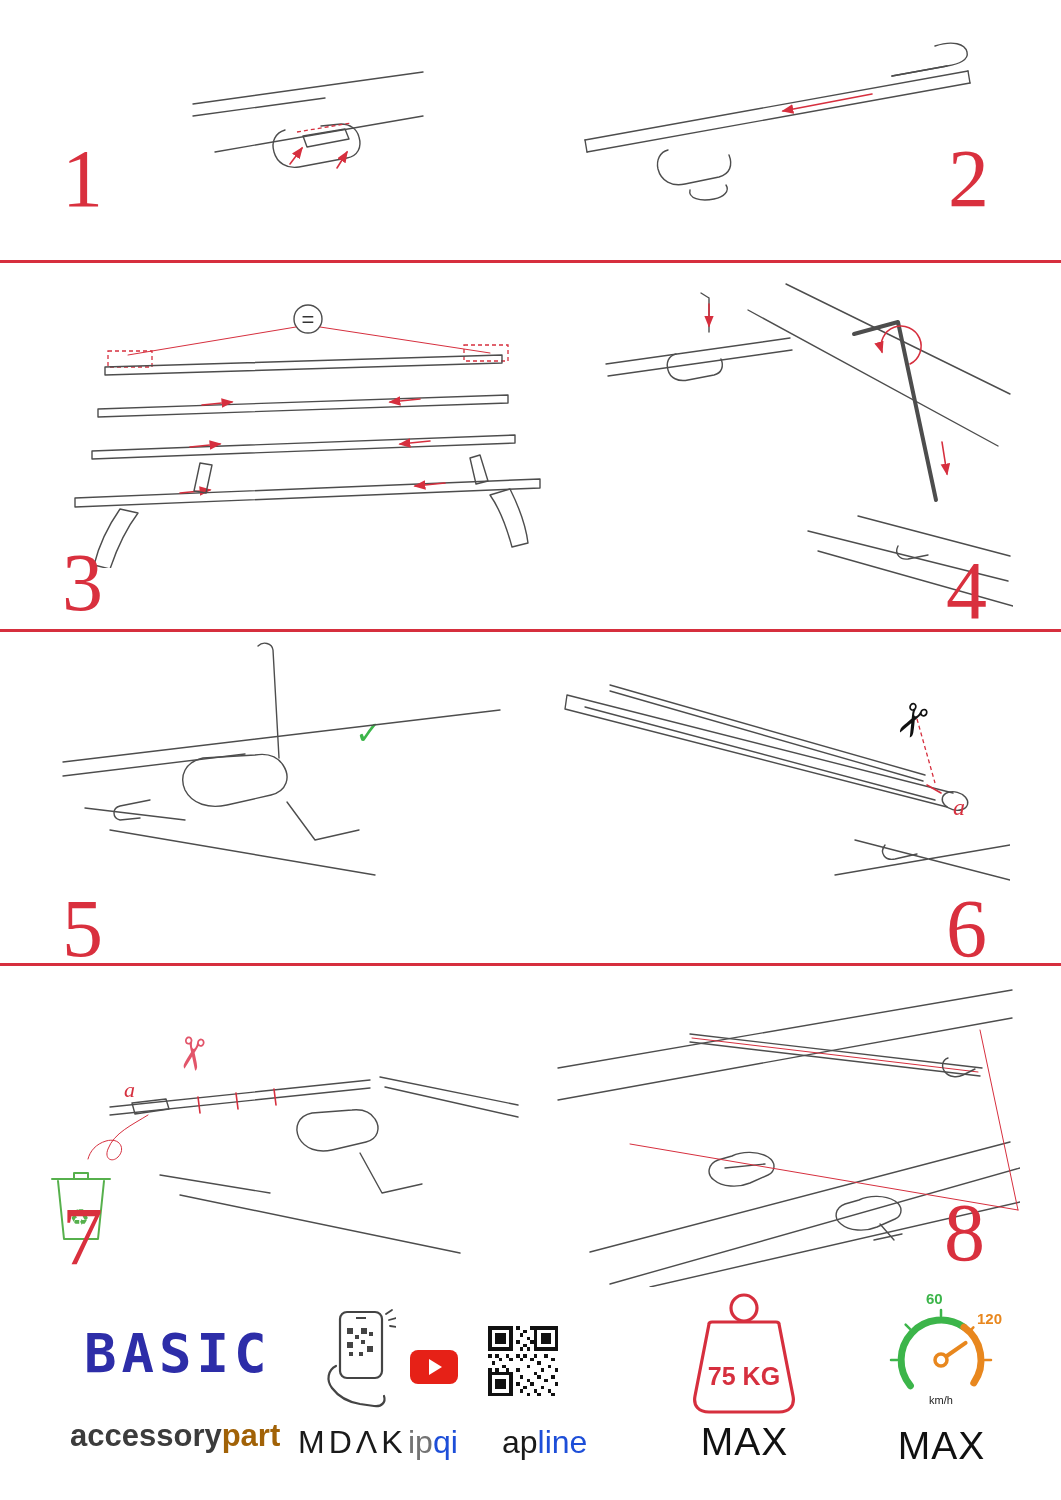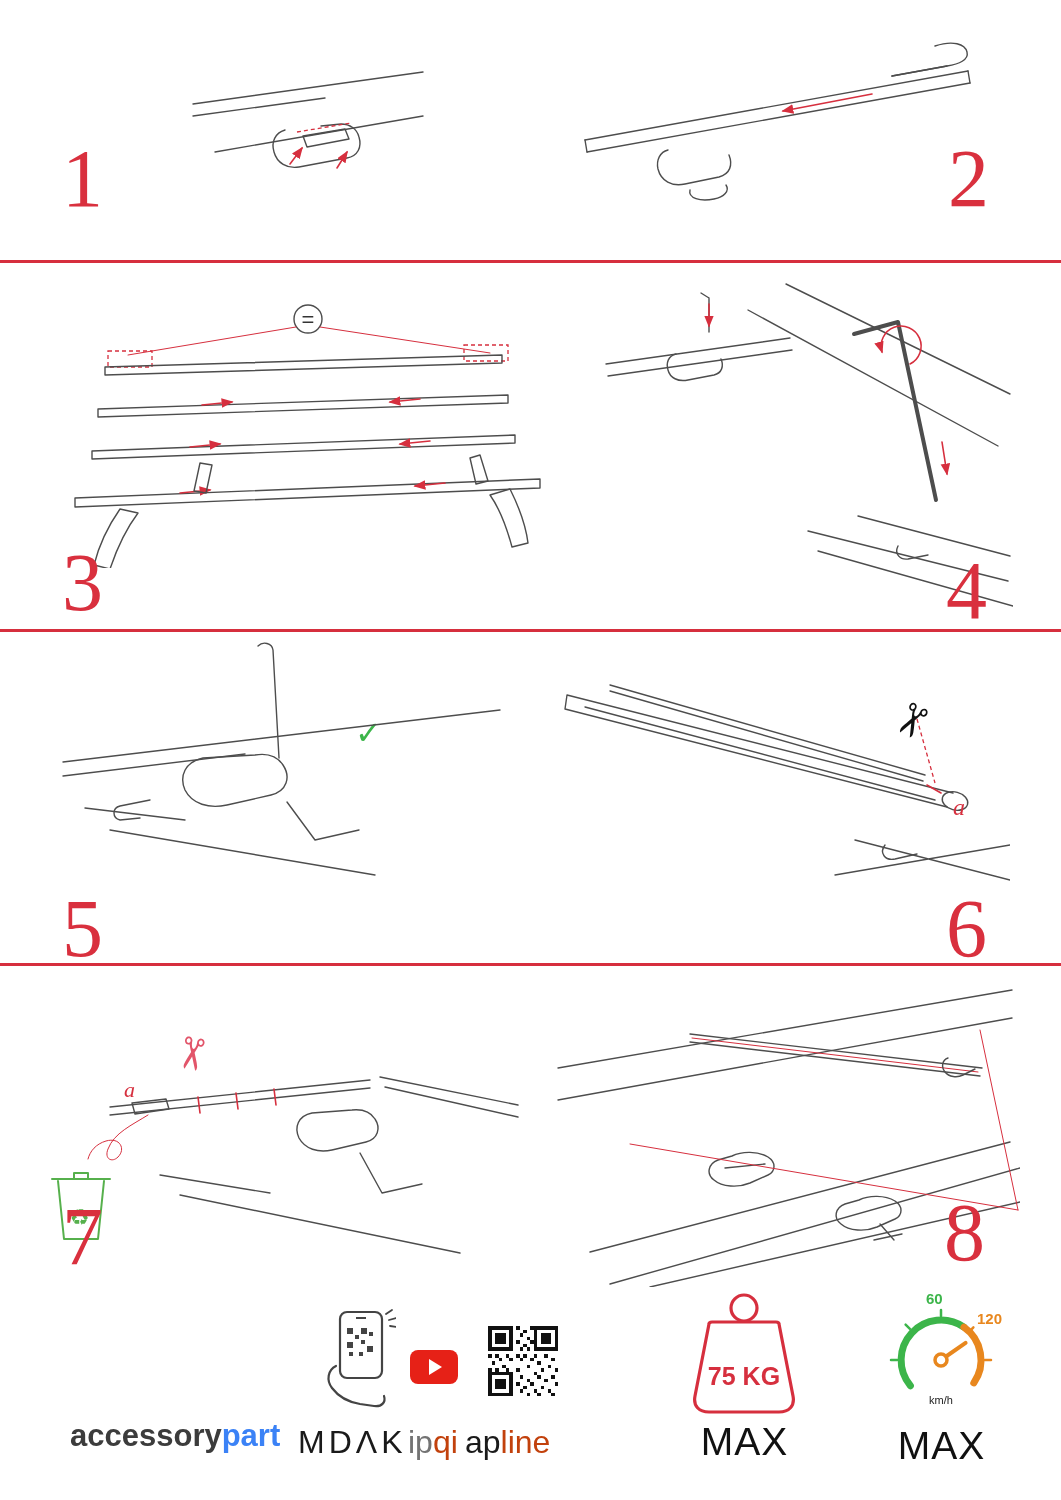--- a/index.html
+++ b/index.html
@@ -13,24 +13,24 @@
   .g{stroke:#4d4d4d;fill:none;stroke-width:1.4;stroke-linecap:round;stroke-linejoin:round;}
   .g2{stroke:#4d4d4d;fill:none;stroke-width:4;stroke-linecap:round;stroke-linejoin:round;}
   .r{stroke:#d62f3e;fill:none;stroke-width:1.6;stroke-linecap:round;}
   .r1{stroke:#d62f3e;fill:none;stroke-width:1;stroke-linecap:round;}
   .rd{stroke:#d62f3e;fill:none;stroke-width:1.3;stroke-dasharray:4 3;}
   .grn{stroke:#56b04c;fill:none;stroke-width:2;stroke-linecap:round;stroke-linejoin:round;}
   
   .basic{position:absolute;left:84px;top:1322px;font-family:"DejaVu Sans Mono",monospace;
          font-weight:bold;font-size:54px;letter-spacing:5px;color:#2d2da8;}
   .brand{position:absolute;left:70px;top:1418px;font-size:31px;font-weight:bold;color:#3c3c3c;}
-  .brand .red{color:#3b82f6;margin-top:9px;}
+  .brand .red{color:#a16207;margin-top:9px;}
   .logo-word{position:absolute;font-size:32px;font-weight:normal;color:#1a1a1a;}
   .gray{color:#737373;}
-  .red{color:#c2410c;}
+  .red{color:#1d4ed8;}
   .maxlabel{position:absolute;font-size:39px;font-weight:500;letter-spacing:1px;color:#111;
             text-align:center;}
 </style>
 </head>
 <body>
 
 <div class="page">
 
   
   <svg width="0" height="0">
@@ -175,20 +175,21 @@
     <path class="r1" d="M142,66 L428,100"></path>
     <path class="g" d="M398,86 c-6,2 -7,9 -3,14 c4,5 12,6 18,3 l12,-6"></path>
     <path class="g" d="M60,312 L470,196 M40,280 L460,170 M100,315 L470,230"></path>
     <path class="g" d="M168,188 c-10,4 -12,14 -4,20 c8,7 24,8 36,3 l18,-8 c8,-4 8,-13 0,-18 c-10,-6 -26,-6 -36,-1 z M175,196 l40,-4"></path>
     <path class="g" d="M295,232 c-10,4 -12,14 -4,20 c8,7 24,8 36,3 l18,-8 c8,-4 8,-13 0,-18 c-10,-6 -26,-6 -36,-1 z M330,252 l14,16 M324,268 l28,-6"></path>
     <path class="r1" d="M80,172 L468,238 M430,58 L468,238"></path>
   </svg>
   <div class="stepnum" style="left:944px;top:1192px">8</div>
 
   
+  <div class="basic">BASIC</div>
   <div class="brand"><span>accessory</span><span class="red">part</span></div>
 
   
   <svg class="ill" style="left:316px;top:1308px" width="80" height="102" viewBox="0 0 80 102">
     <rect x="24" y="4" width="42" height="66" rx="7" fill="none" stroke="#444" stroke-width="2.2"></rect>
     <path d="M40,10 h10" stroke="#444" stroke-width="2"></path>
     <g fill="#444">
       <rect x="31" y="20" width="6" height="6"></rect>
         <rect x="45" y="20" width="6" height="6"></rect>
       <rect x="31" y="34" width="6" height="6"></rect>
@@ -228,21 +229,21 @@
                M28,28h3.5v3.5h-3.5z M31.5,31.5h3.5v3.5h-3.5z M35,28h3.5v3.5h-3.5z M42,31.5h3.5v3.5h-3.5z
                M38.5,38.5h3.5v3.5h-3.5z M28,42h3.5v3.5h-3.5z M45.5,28h3.5v3.5h-3.5z M49,35h3.5v3.5h-3.5z
                M56,28h3.5v3.5h-3.5z M63,31.5h3.5v3.5h-3.5z M52.5,42h3.5v3.5h-3.5z M59.5,38.5h3.5v3.5h-3.5z
                M66.5,42h3.5v3.5h-3.5z M45.5,45.5h3.5v3.5h-3.5z M31.5,49h3.5v3.5h-3.5z M38.5,52.5h3.5v3.5h-3.5z
                M49,49h3.5v3.5h-3.5z M56,52.5h3.5v3.5h-3.5z M63,49h3.5v3.5h-3.5z M28,56h3.5v3.5h-3.5z
                M35,59.5h3.5v3.5h-3.5z M42,56h3.5v3.5h-3.5z M31.5,63h3.5v3.5h-3.5z M45.5,63h3.5v3.5h-3.5z
                M52.5,59.5h3.5v3.5h-3.5z M59.5,63h3.5v3.5h-3.5z M66.5,56h3.5v3.5h-3.5z M38.5,66.5h3.5v3.5h-3.5z
                M49,66.5h3.5v3.5h-3.5z M63,66.5h3.5v3.5h-3.5z"></path>
     </g>
   </svg>
-  <div class="logo-word" style="left:465px;top:1424px"><span>ap</span><span class="red">line</span></div>
+  <div class="logo-word" style="left:502px;top:1424px"><span>ap</span><span class="red">line</span></div>
 
   
   <svg class="ill" style="left:672px;top:1290px" width="145" height="130" viewBox="0 0 145 130">
     <circle cx="72" cy="18" r="13" fill="#fff" stroke="#d62f3e" stroke-width="3.2"></circle>
     <path d="M40,32 h64 c2,0 3,1 3,2 l14,72 c2,10 -4,16 -14,16 h-70 c-10,0 -16,-6 -14,-16 l14,-72 c0,-1 1,-2 3,-2 z" fill="#ffffff" stroke="#d62f3e" stroke-width="3.2" stroke-linejoin="round"></path>
     <text x="72" y="95" text-anchor="middle" font-size="25" font-weight="bold" fill="#d62f3e">75 KG</text>
   </svg>
   <div class="maxlabel" style="left:672px;top:1420px;width:145px">MAX</div>
 
   

